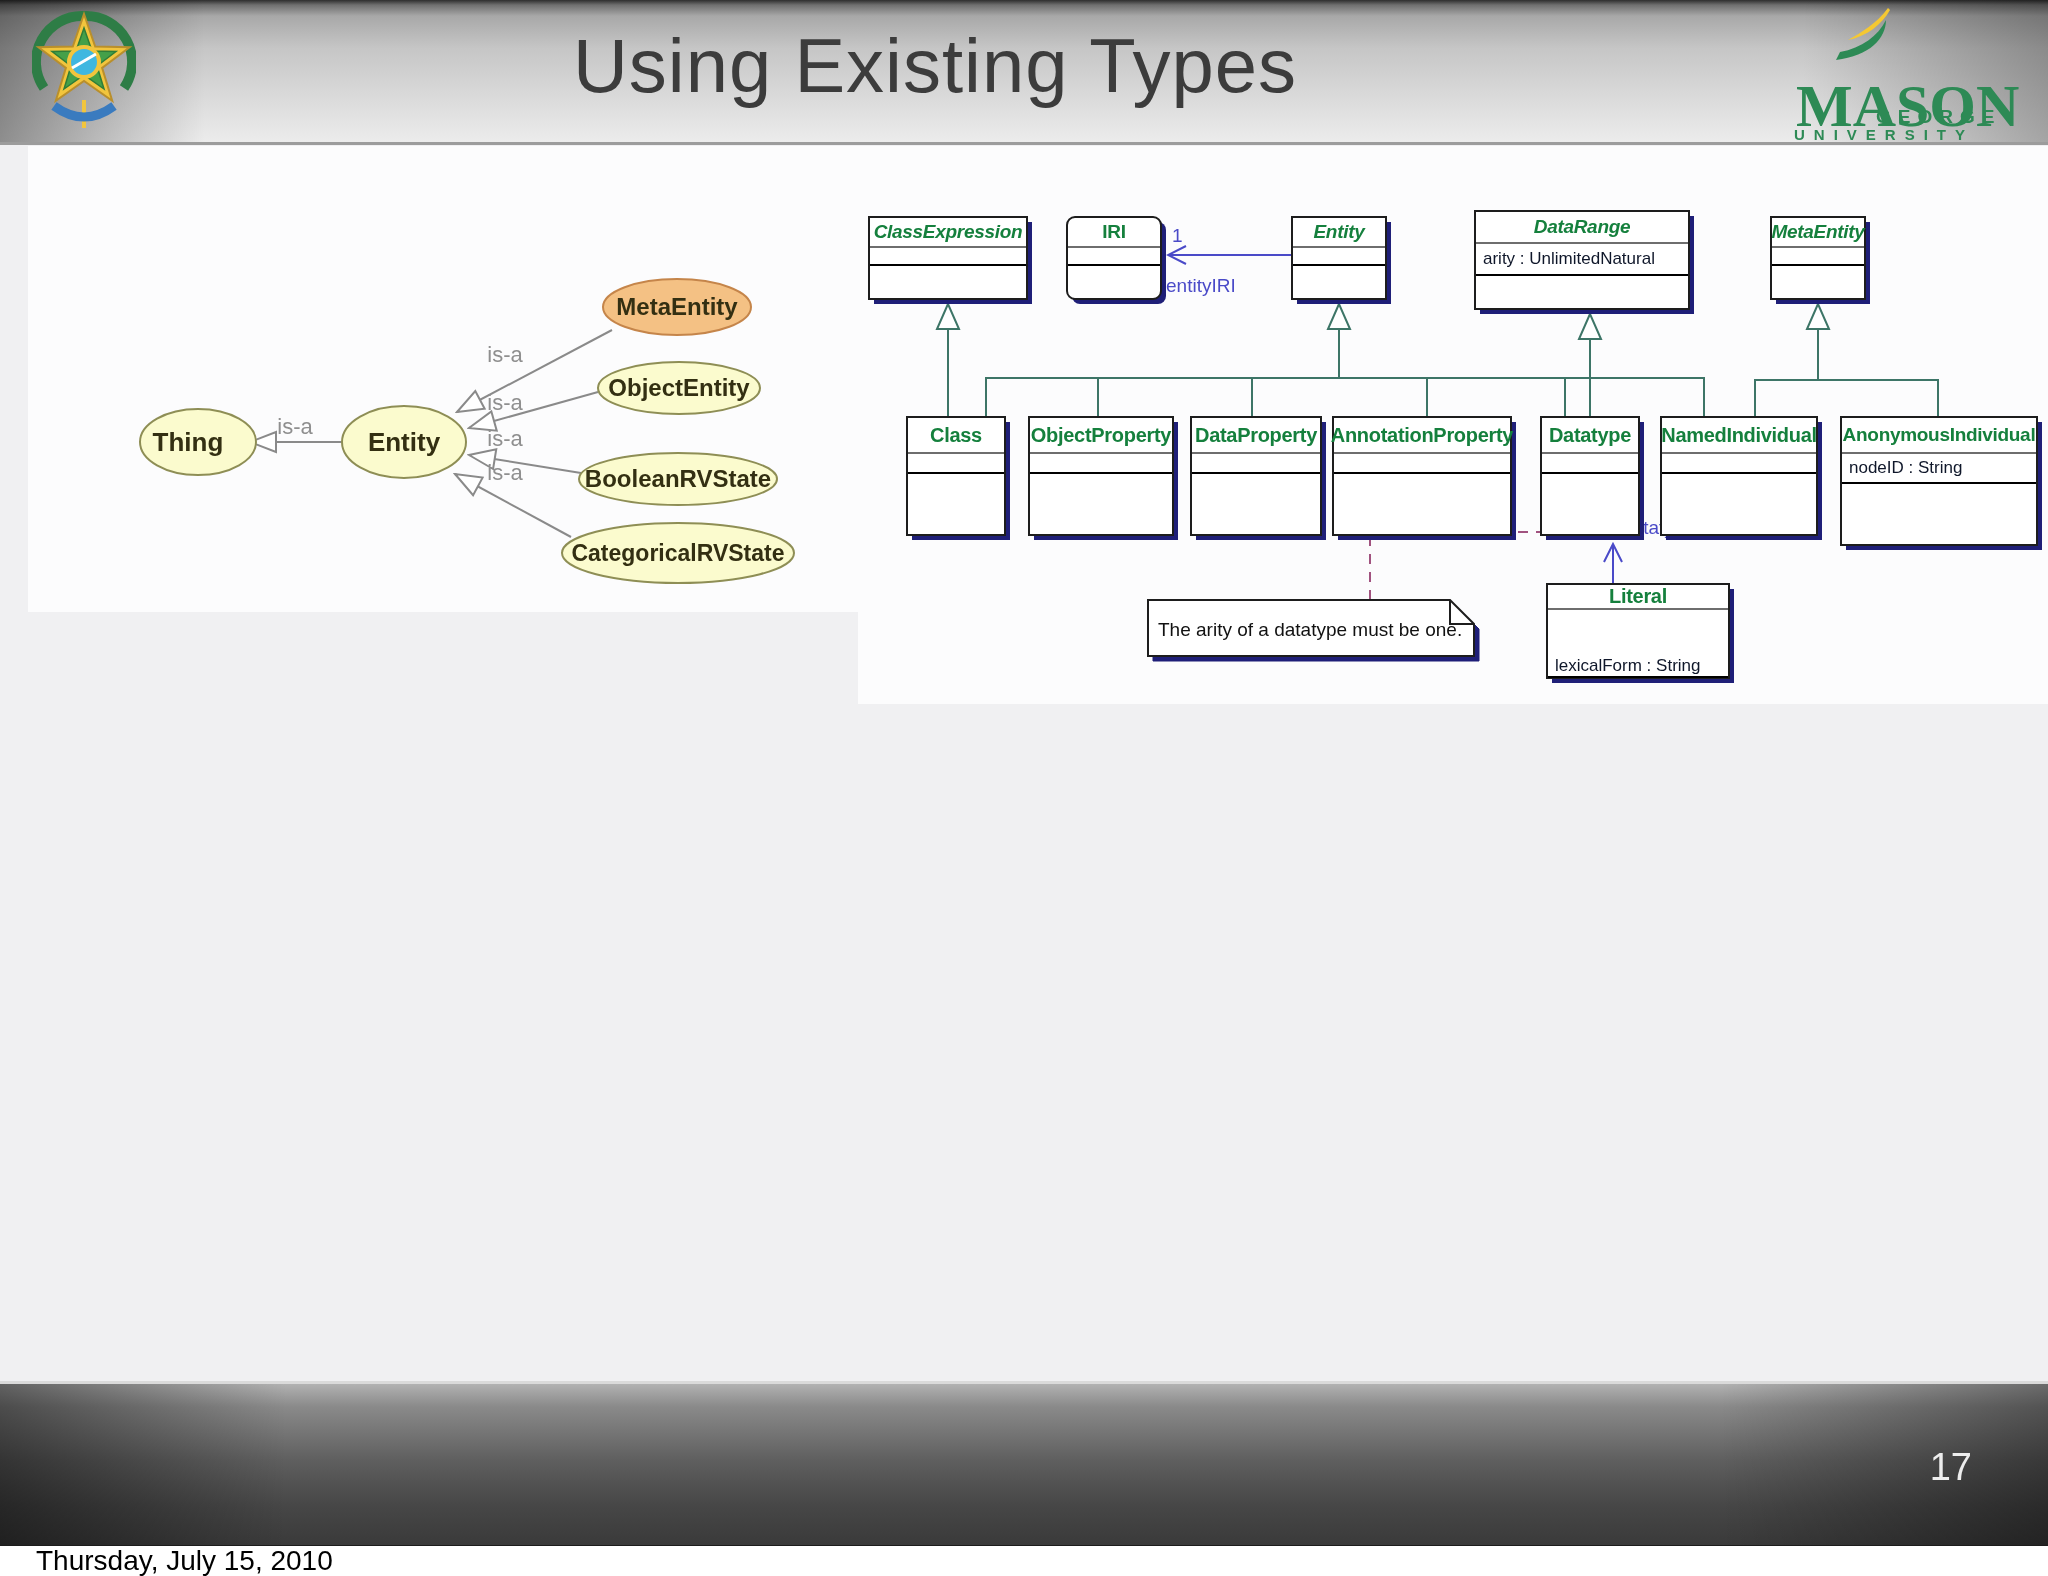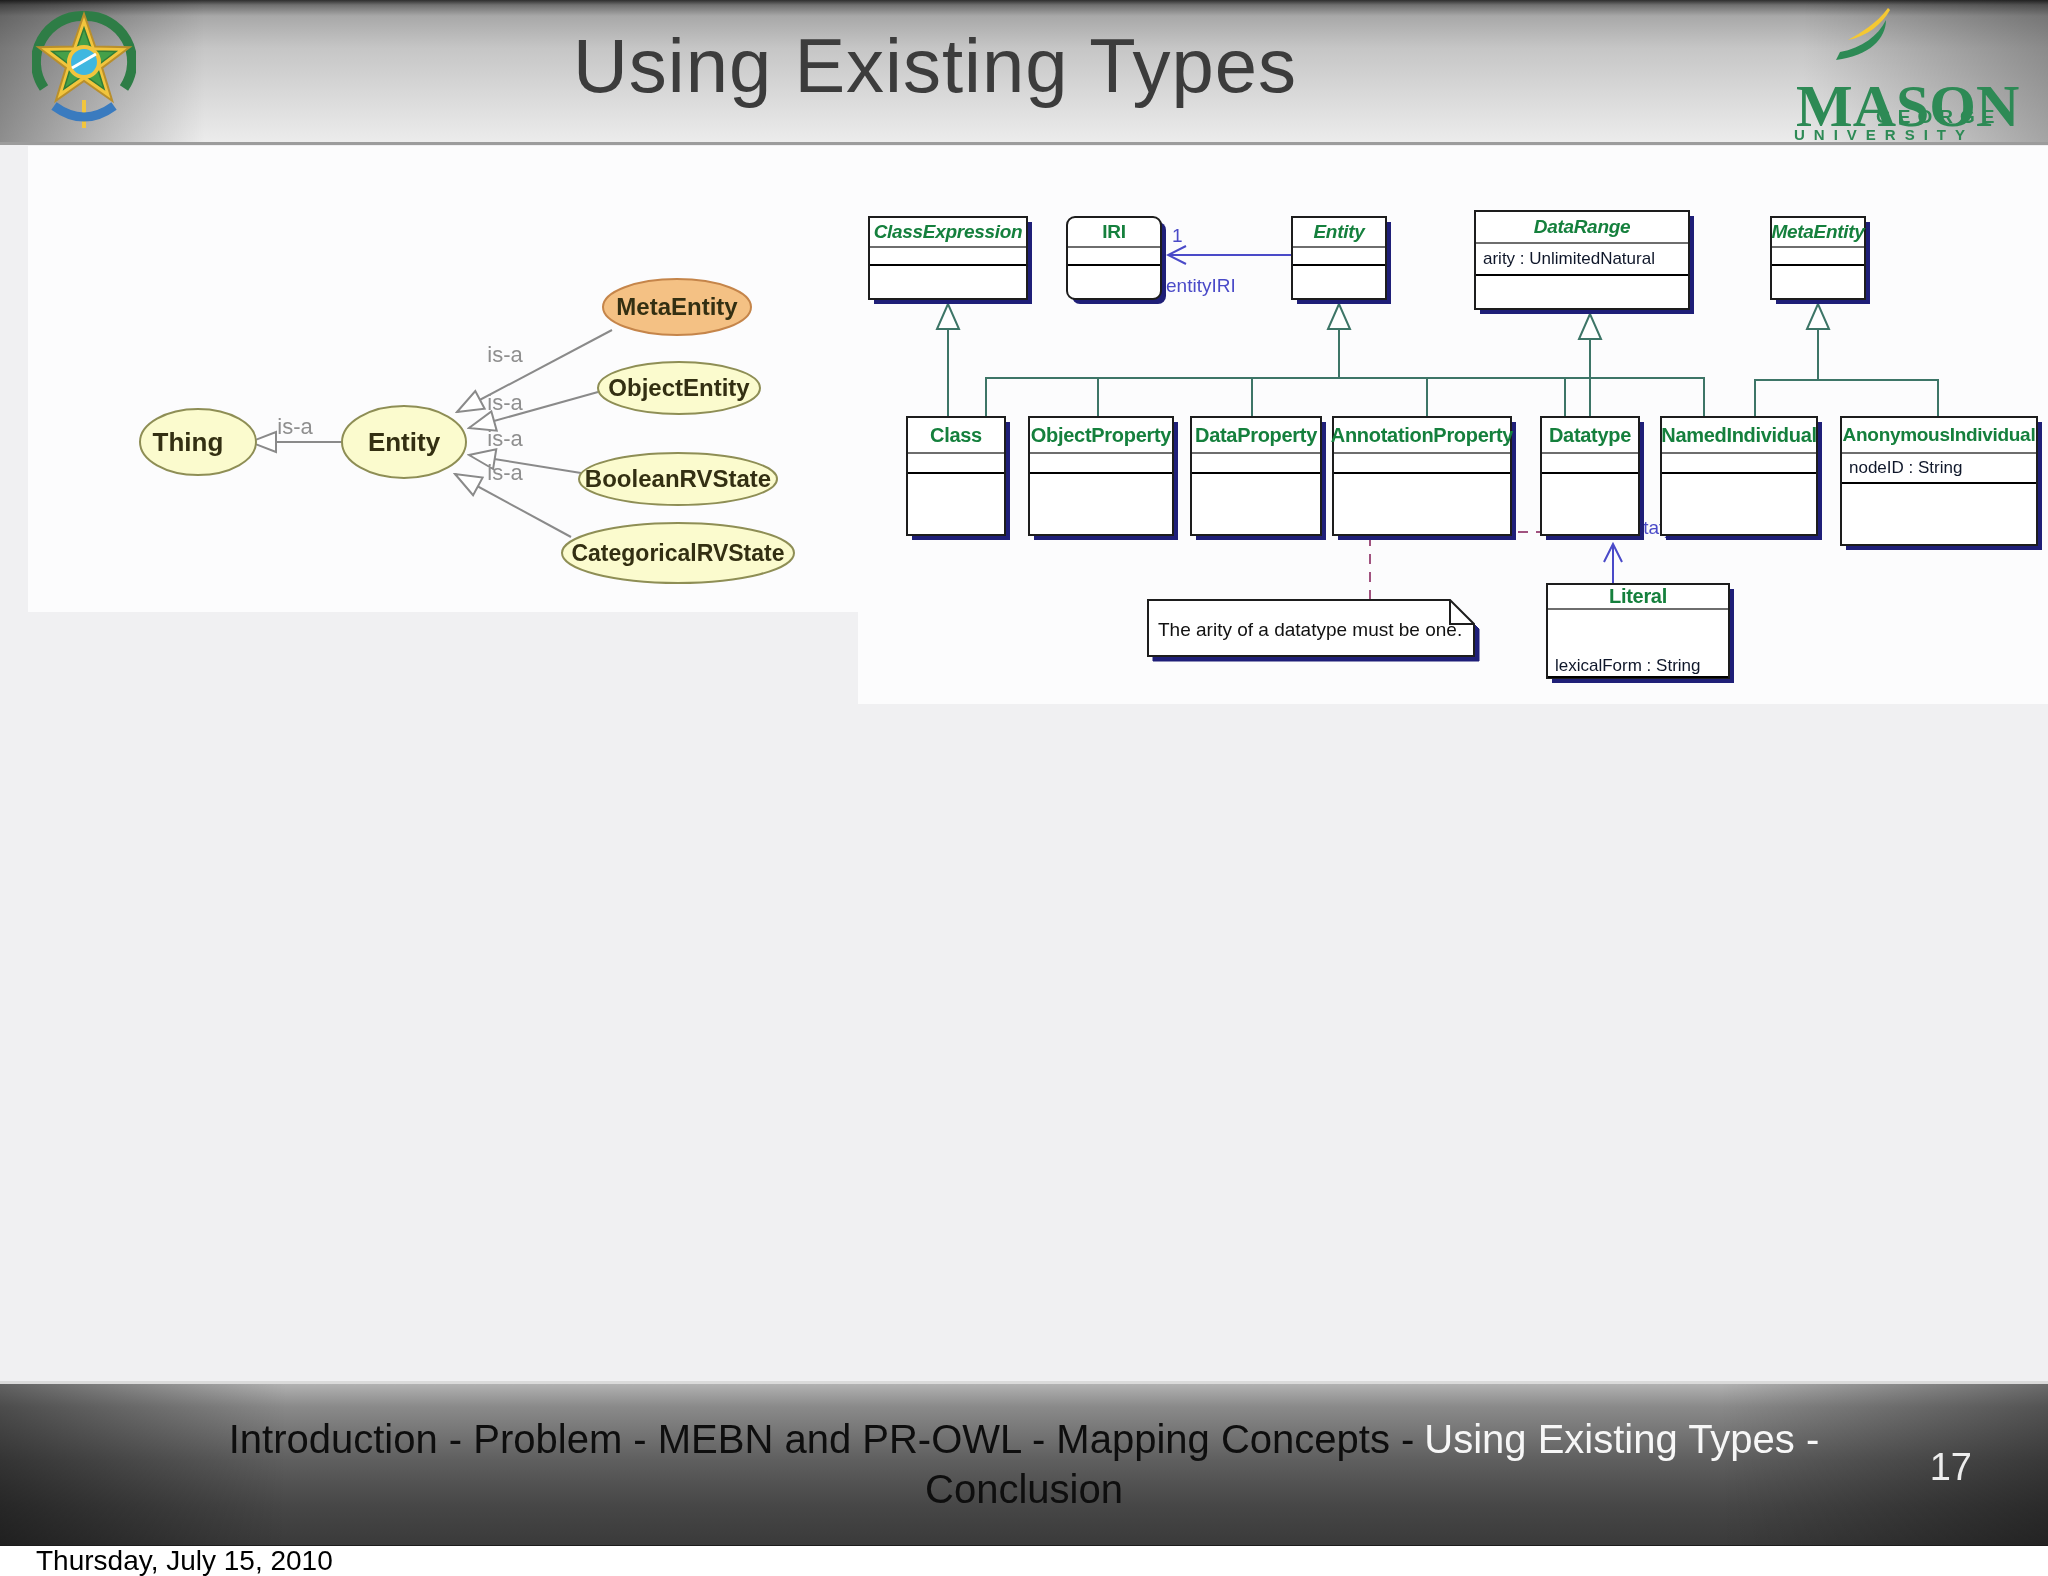--- a/index.html
+++ b/index.html
@@ -231,24 +231,20 @@
     <div class="o"></div>
   </div>
   <div class="ucls" style="left:1546px;top:583px;width:184px;height:96px;gap:46px;--th:30px;--ah:28px;">
     <div class="t">Literal</div>
     <div class="a">lexicalForm : String</div>
     <div class="o"></div>
   </div>
 
   <div class="footer">
     <div class="vig"></div>
-    <div class="nav">
-      <span>Introduction - Problem - MEBN and PR-OWL - Mapping Concepts -</span><span class="hl">Using Existing Types -</span><br>
-      <span>Conclusion</span>
-    </div>
     <div class="pageno">17</div>
   </div>
 
   <div class="datestrip">
     <div class="d">Thursday, July 15, 2010</div>
   </div>
 
 </div>
 
 </body></html>

